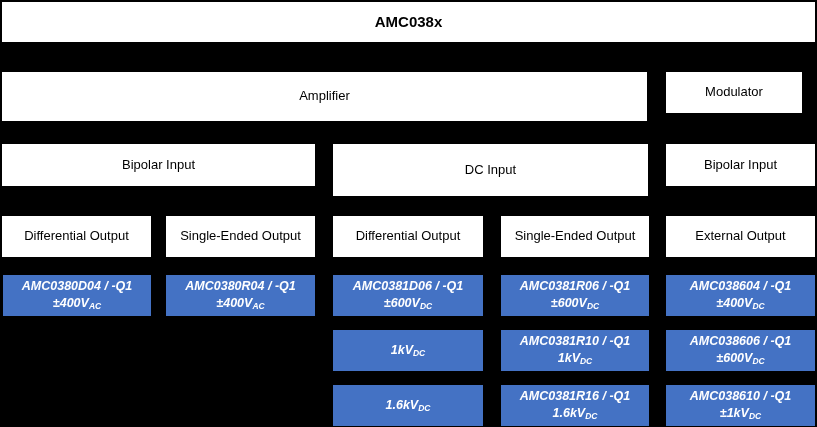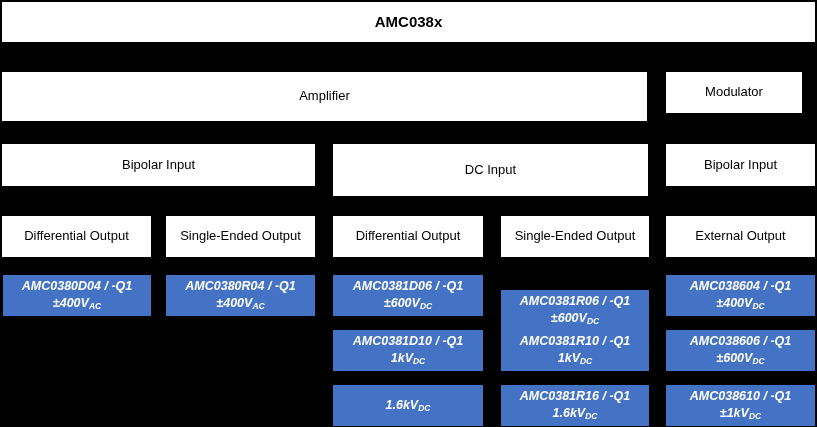--- a/index.html
+++ b/index.html
@@ -79,31 +79,30 @@
     <div class="rating"><span>±400V</span><sub>AC</sub></div>
   </div>
   <div class="part" style="left:166px; top:275px; width:149px; height:41px;">
     <div class="pname">AMC0380R04 / -Q1</div>
     <div class="rating"><span>±400V</span><sub>AC</sub></div>
   </div>
   <div class="part" style="left:333px; top:275px; width:150px; height:41px;">
     <div class="pname">AMC0381D06 / -Q1</div>
     <div class="rating"><span>±600V</span><sub>DC</sub></div>
   </div>
-  <div class="part" style="left:501px; top:290px; width:148px; height:41px;">
+  <div class="part" style="left:501px; top:275px; width:148px; height:41px;">
     <div class="pname">AMC0381R06 / -Q1</div>
     <div class="rating"><span>±600V</span><sub>DC</sub></div>
   </div>
   <div class="part" style="left:666px; top:275px; width:149px; height:41px;">
     <div class="pname">AMC038604 / -Q1</div>
     <div class="rating"><span>±400V</span><sub>DC</sub></div>
   </div>
 
   <div class="part" style="left:333px; top:330px; width:150px; height:41px;">
-    <div class="pname">AMC0381D10 / -Q1</div>
     <div class="rating"><span>1kV</span><sub>DC</sub></div>
   </div>
   <div class="part" style="left:501px; top:330px; width:148px; height:41px;">
     <div class="pname">AMC0381R10 / -Q1</div>
     <div class="rating"><span>1kV</span><sub>DC</sub></div>
   </div>
   <div class="part" style="left:666px; top:330px; width:149px; height:41px;">
     <div class="pname">AMC038606 / -Q1</div>
     <div class="rating"><span>±600V</span><sub>DC</sub></div>
   </div>

